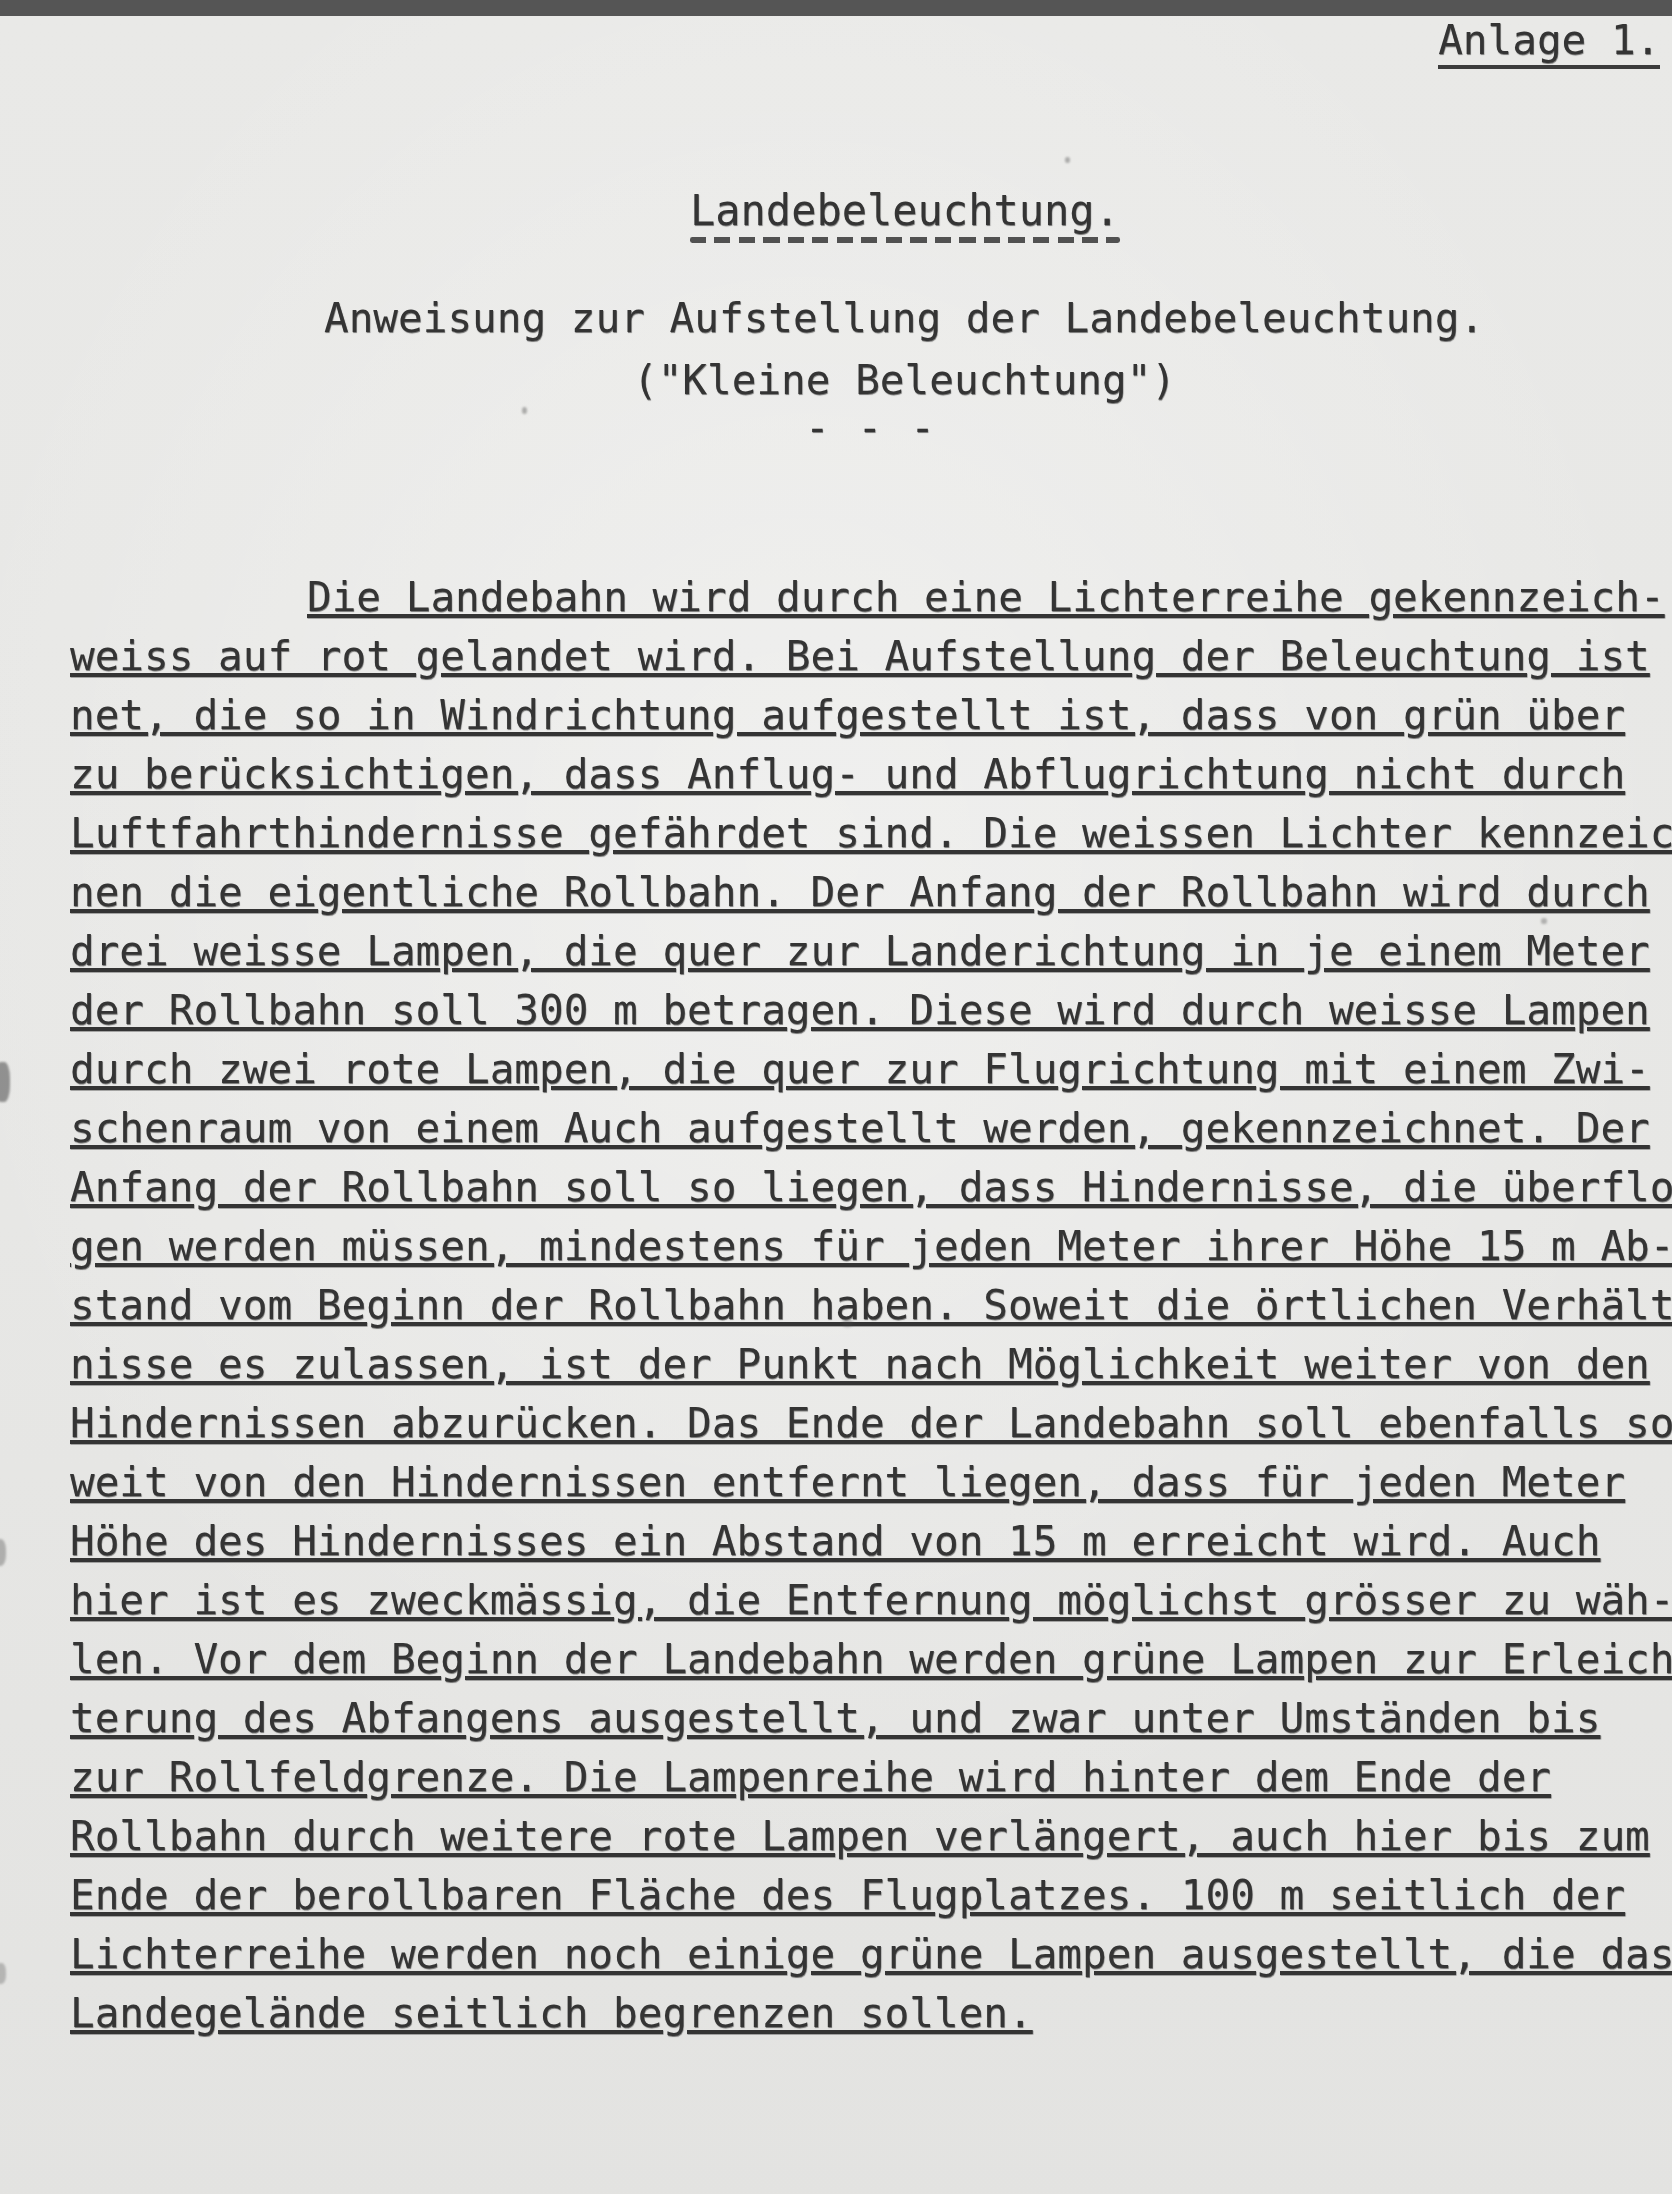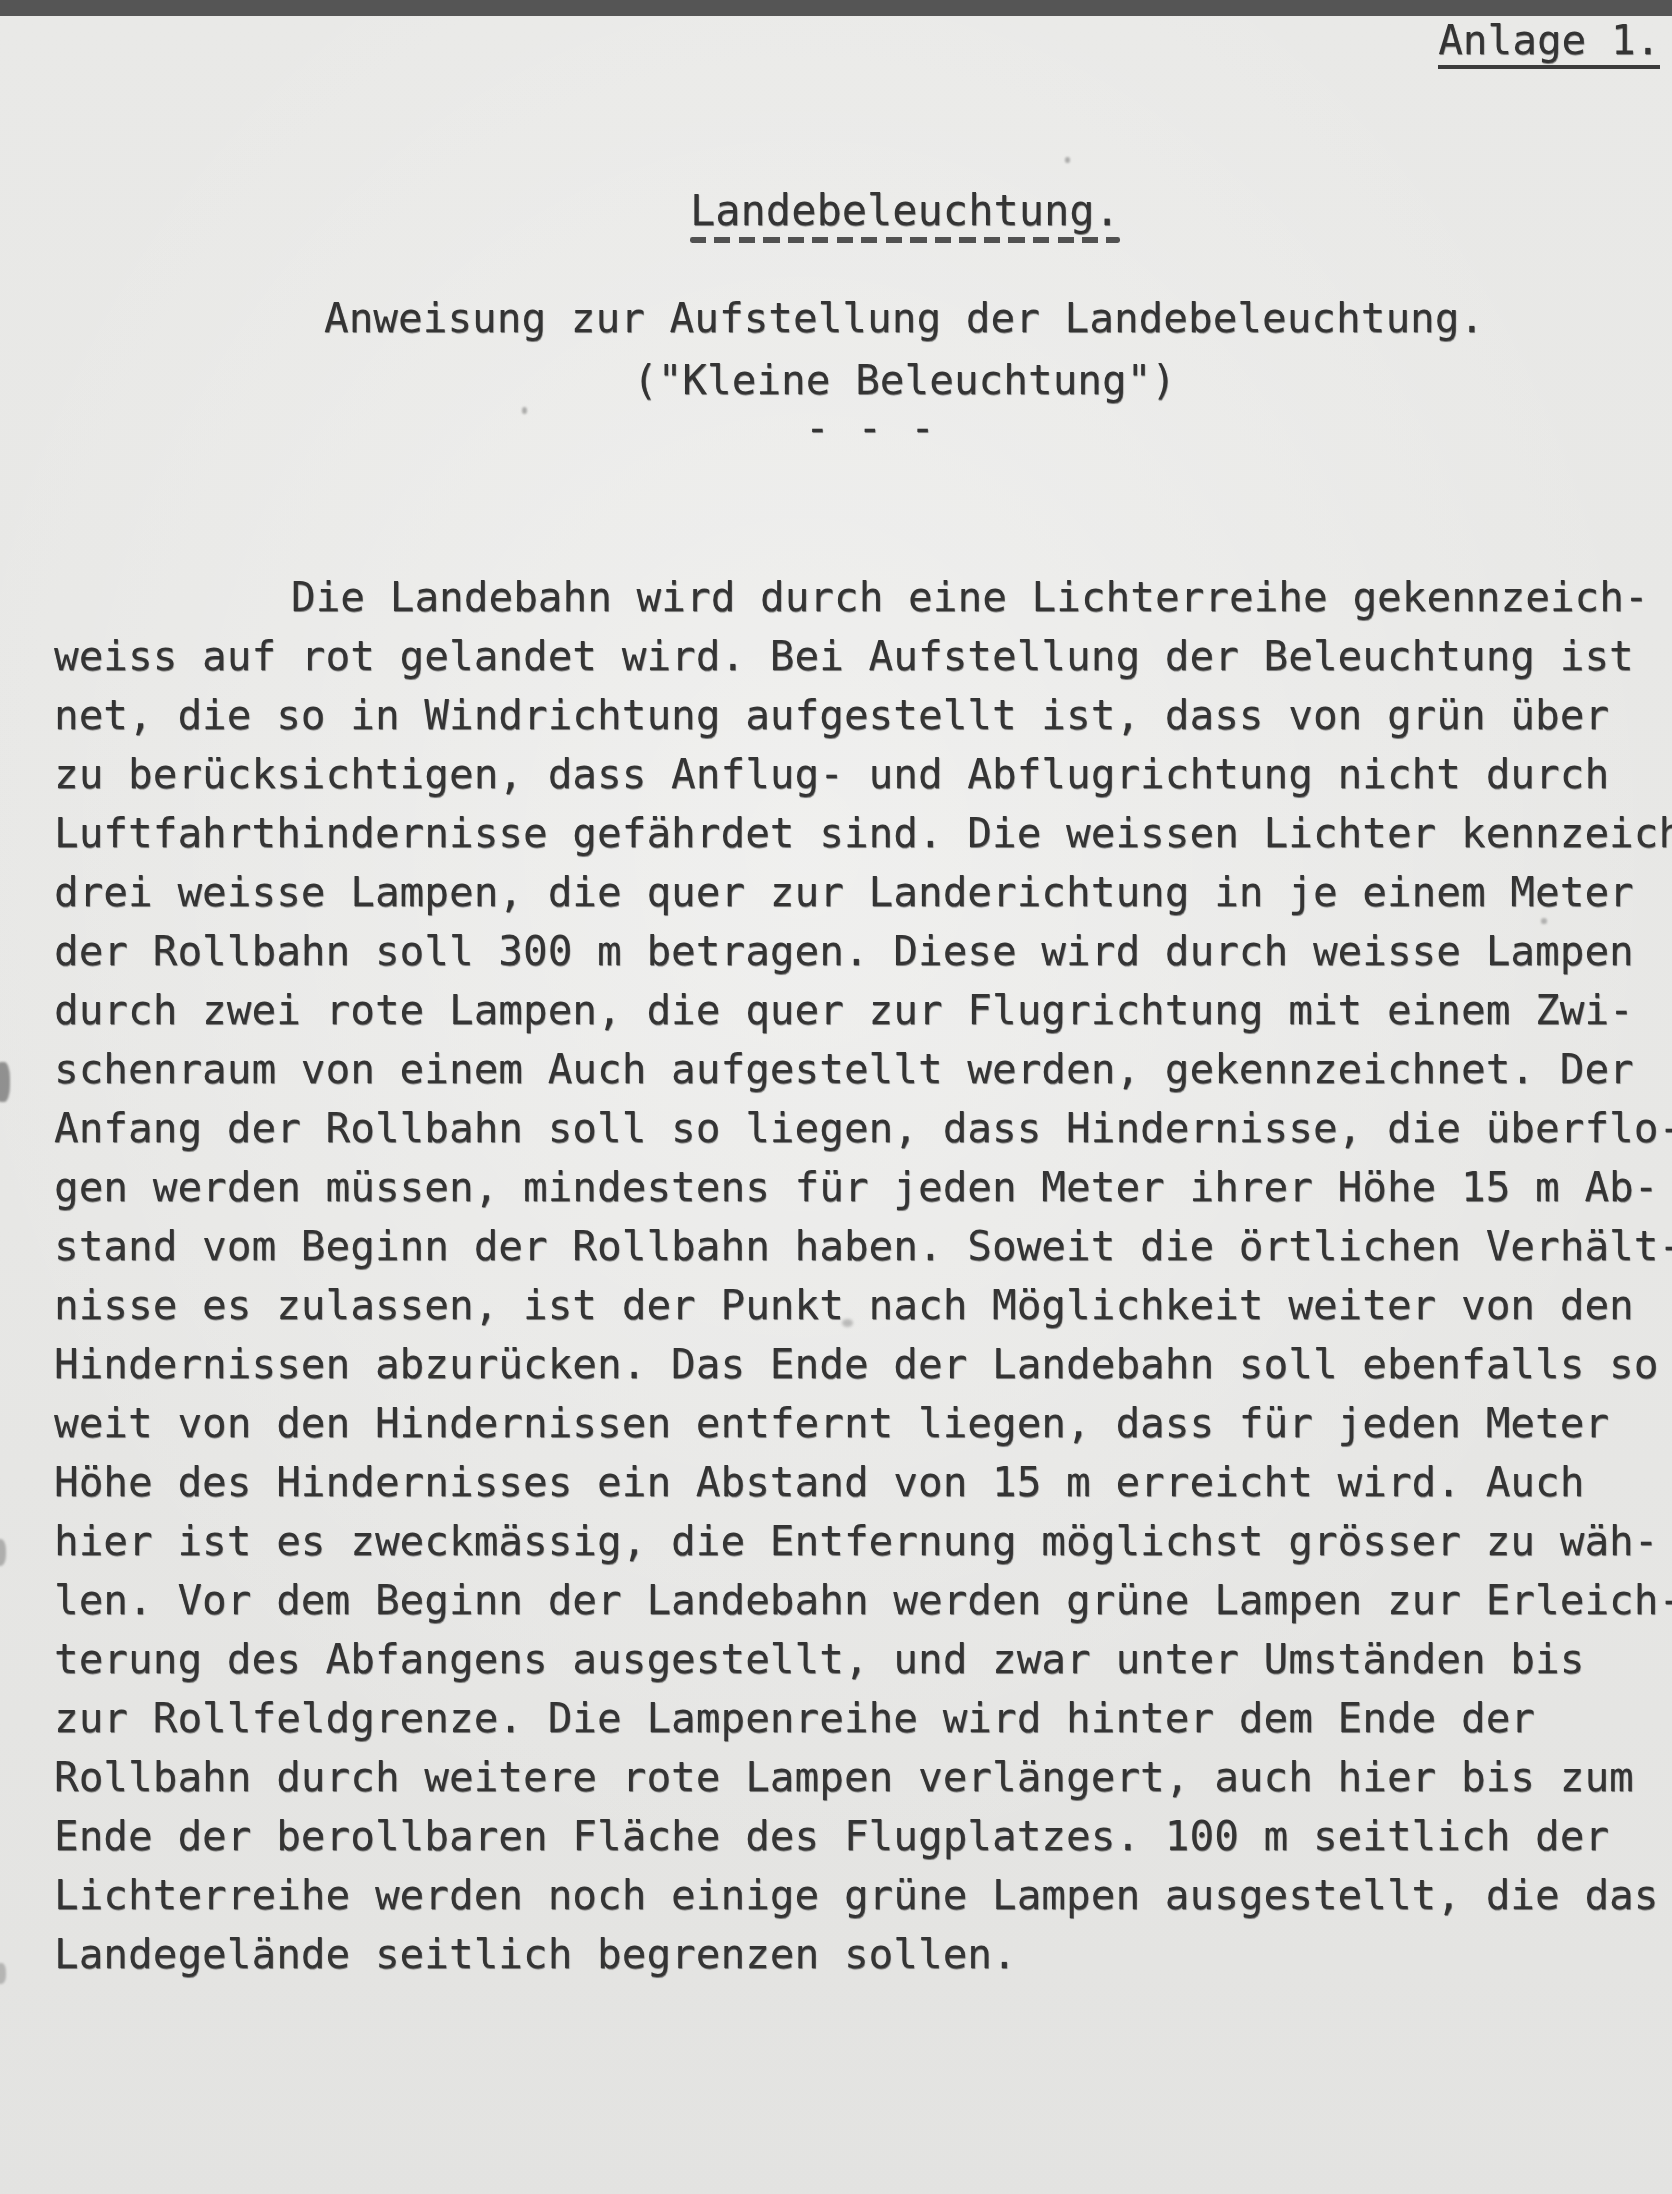--- a/index.html
+++ b/index.html
@@ -66,22 +66,23 @@
   .divider {
     position: absolute;
     top: 388px;
     left: 805px;
     font-size: 41px;
     letter-spacing: 1.6px;
   }
   .body-block {
     position: absolute;
     top: 552px;
-    left: 54px;
+    left: 70px;
     width: 1590px;
+    text-decoration: underline;
   }
   .body-line {
     font-size: 41px;
     line-height: 59px;
     height: 59px;
   }
   .body-line.indent-first {
     text-indent: 237px;
   }
   
@@ -127,20 +128,21 @@
   <div class="subtitle1 typed">Anweisung zur Aufstellung der Landebeleuchtung.</div>
   <div class="subtitle2 typed">("Kleine Beleuchtung")</div>
   <div class="divider typed">- - -</div>
 
   <div class="body-block">
     <div class="body-line typed indent-first">Die Landebahn wird durch eine Lichterreihe gekennzeich-</div>
     <div class="body-line typed">weiss auf rot gelandet wird. Bei Aufstellung der Beleuchtung ist</div>
     <div class="body-line typed">net, die so in Windrichtung aufgestellt ist, dass von grün über</div>
     <div class="body-line typed">zu berücksichtigen, dass Anflug- und Abflugrichtung nicht durch</div>
     <div class="body-line typed">Luftfahrthindernisse gefährdet sind. Die weissen Lichter kennzeich-</div>
+    <div class="body-line typed">nen die eigentliche Rollbahn. Der Anfang der Rollbahn wird durch</div>
     <div class="body-line typed">drei weisse Lampen, die quer zur Landerichtung in je einem Meter</div>
     <div class="body-line typed">der Rollbahn soll 300 m betragen. Diese wird durch weisse Lampen</div>
     <div class="body-line typed">durch zwei rote Lampen, die quer zur Flugrichtung mit einem Zwi-</div>
     <div class="body-line typed">schenraum von einem Auch aufgestellt werden, gekennzeichnet. Der</div>
     <div class="body-line typed">Anfang der Rollbahn soll so liegen, dass Hindernisse, die überflo-</div>
     <div class="body-line typed">gen werden müssen, mindestens für jeden Meter ihrer Höhe 15 m Ab-</div>
     <div class="body-line typed">stand vom Beginn der Rollbahn haben. Soweit die örtlichen Verhält-</div>
     <div class="body-line typed">nisse es zulassen, ist der Punkt nach Möglichkeit weiter von den</div>
     <div class="body-line typed">Hindernissen abzurücken. Das Ende der Landebahn soll ebenfalls so</div>
     <div class="body-line typed">weit von den Hindernissen entfernt liegen, dass für jeden Meter</div>

